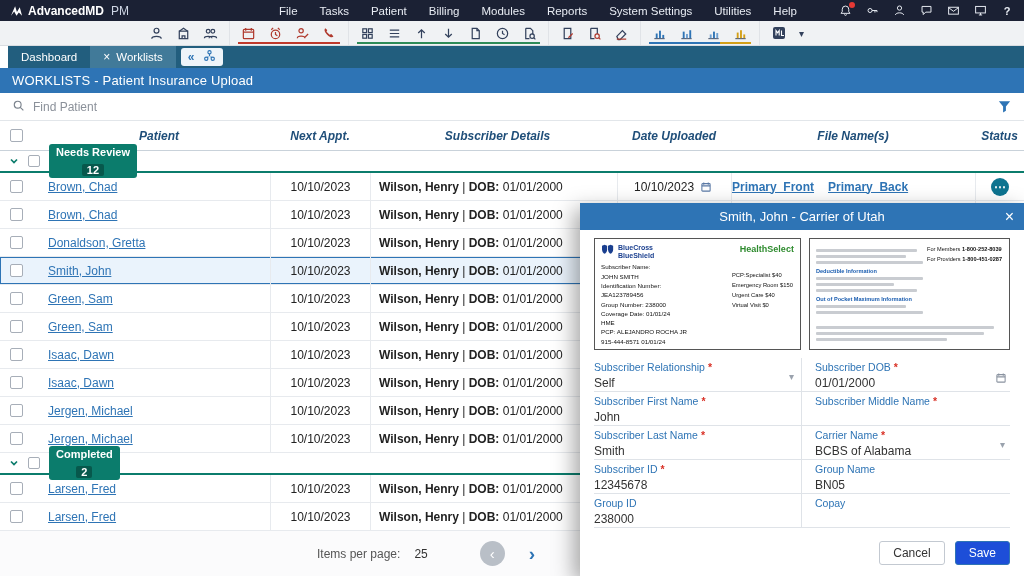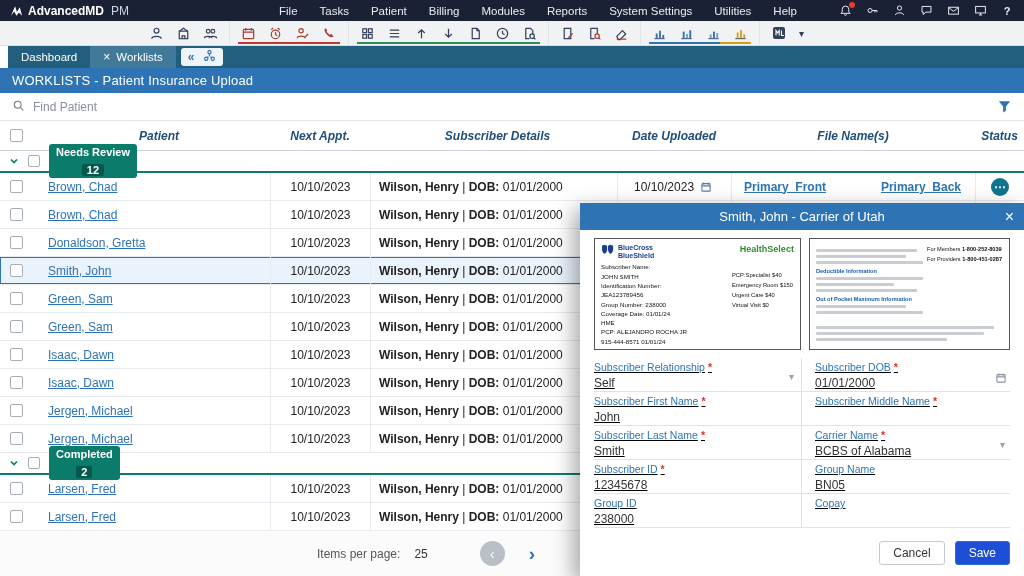--- a/index.html
+++ b/index.html
@@ -49,21 +49,21 @@
   
   .thead { position:absolute; top:121px; left:0; width:1024px; height:30px; background:#fff; border-bottom:1px solid #c9d2da; display:flex; align-items:center; font-size:12px; font-weight:bold; font-style:italic; color:#1f4e79; }
   .hcell { display:flex; align-items:center; justify-content:center; height:100%; }
   .tbody { position:absolute; top:151px; left:0; width:1024px; height:380px; background:#fff; }
 
   .c-check { width:34px; justify-content:flex-start; padding-left:10px; }
   .c-patient { width:236px; padding-left:14px; justify-content:flex-start; }
   .c-appt { width:100px; }
   .c-sub { width:247px; padding-left:8px; justify-content:flex-start; }
   .c-date { width:114px; padding-left:16px; justify-content:flex-start; }
-  .c-files { width:244px; padding-left:12px; justify-content:space-between; }
+  .c-files { width:244px; justify-content:flex-start; }
   .c-status { flex:1; }
 
   .trow { display:flex; align-items:center; height:28px; background:#fff; border-bottom:1px solid #e7eaee; font-size:12px; color:#222; }
   .trow .cell { display:flex; align-items:center; height:100%; }
   .trow .c-appt, .trow .c-sub, .trow .c-date, .trow .c-files, .trow .c-status { border-left:1px solid #e7eaee; }
   .trow .c-appt { justify-content:center; }
   .trow .c-status { justify-content:center; }
   .trow.selected { background:#eaf3fc; box-shadow:inset 0 0 0 1px #2e74b5; }
 
   .checkbox { width:13px; height:13px; border:1px solid #a7aeb8; border-radius:2px; background:#fff; cursor:pointer; flex:none; }
@@ -101,21 +101,21 @@
   .front-lines { font-size:6.2px; line-height:1.5; color:#111; margin-top:3px; width:118px; }
   .copays { position:absolute; top:32px; right:7px; font-size:5.8px; line-height:1.7; color:#111; }
   .phones { position:absolute; top:6px; right:7px; font-size:5.6px; line-height:1.7; color:#111; text-align:left; }
   .phones b { font-weight:bold; }
   .back-left { width:60%; padding-top:2px; }
   .bar { height:3px; background:#c9ccd1; border-radius:1px; margin:3px 0; }
   .bar.w80 { width:80%; } .bar.w95 { width:95%; } .bar.w70 { width:70%; } .bar.w90 { width:90%; }
   .bhead { font-size:5.6px; color:#1a5db0; font-weight:bold; margin-top:4px; }
   .back-bottom { position:absolute; left:6px; right:6px; bottom:5px; }
 
-  .form { display:grid; grid-template-columns:1fr 1fr; padding:2px 14px 0; flex:none;text-decoration:underline; }
+  .form { display:grid; grid-template-columns:1fr 1fr; padding:2px 14px 0; flex:none; }
   .field { height:34px; border-bottom:1px solid #dfe3e8; position:relative; padding-top:3px; }
   .field:nth-child(odd) { border-right:1px solid #dfe3e8; padding-right:12px; }
   .field:nth-child(even) { padding-left:13px; }
   .flabel { font-size:10.5px; color:#2e74b5; }
   .req { color:#d93025; margin-left:3px; font-weight:bold; }
   .fvalue { font-size:12px; color:#333; margin-top:3px; min-height:14px; }
   .caret { position:absolute; right:5px; bottom:9px; color:#9aa2ad; font-size:10px; cursor:pointer; }
   .field:nth-child(odd) .caret { right:7px; }
   .cal { position:absolute; right:3px; bottom:7px; cursor:pointer; color:#8a93a0; display:flex; }
 

